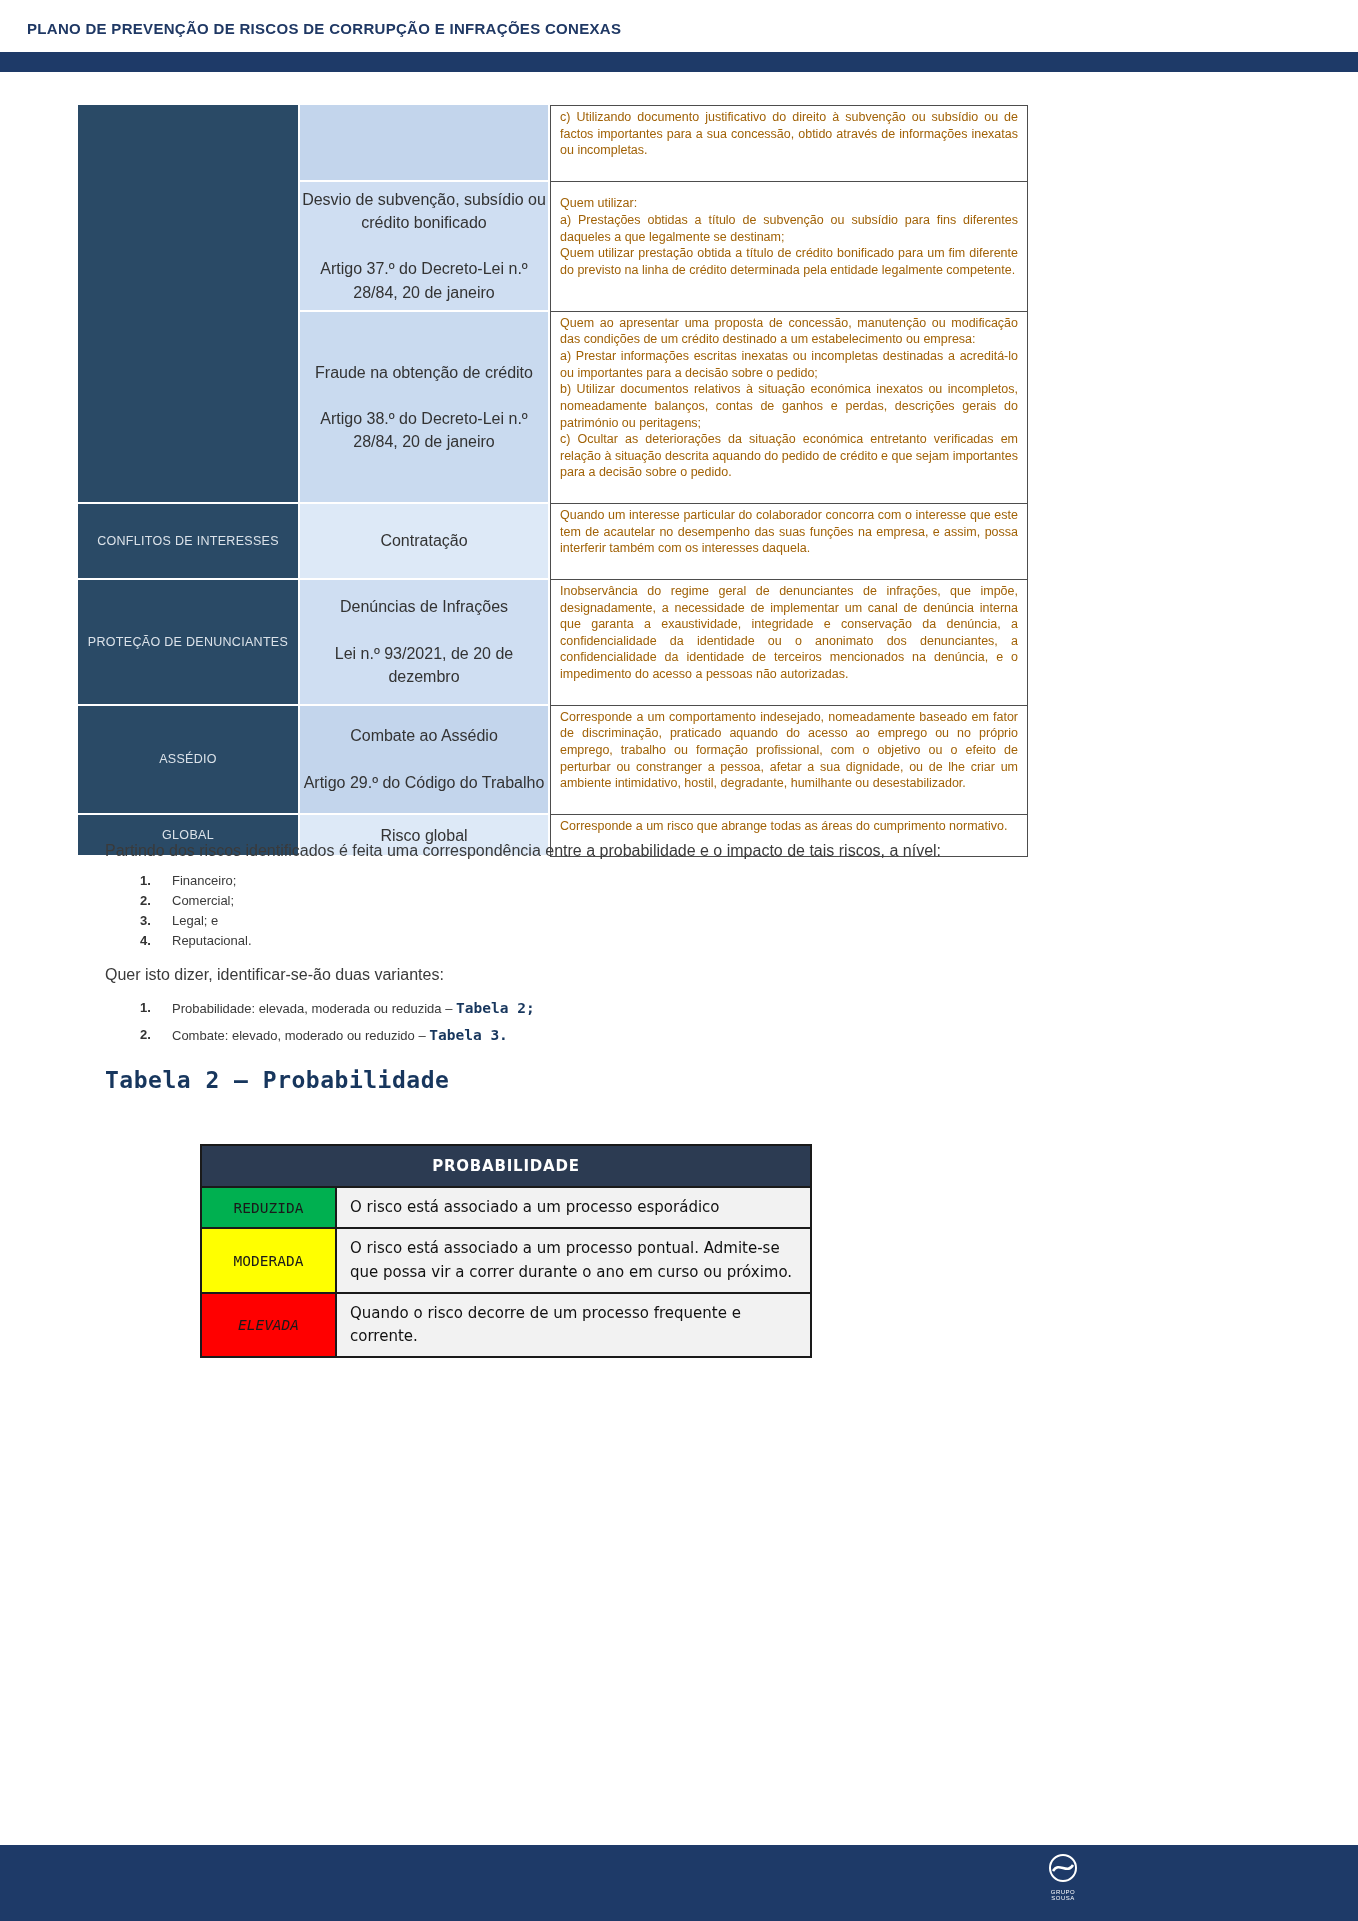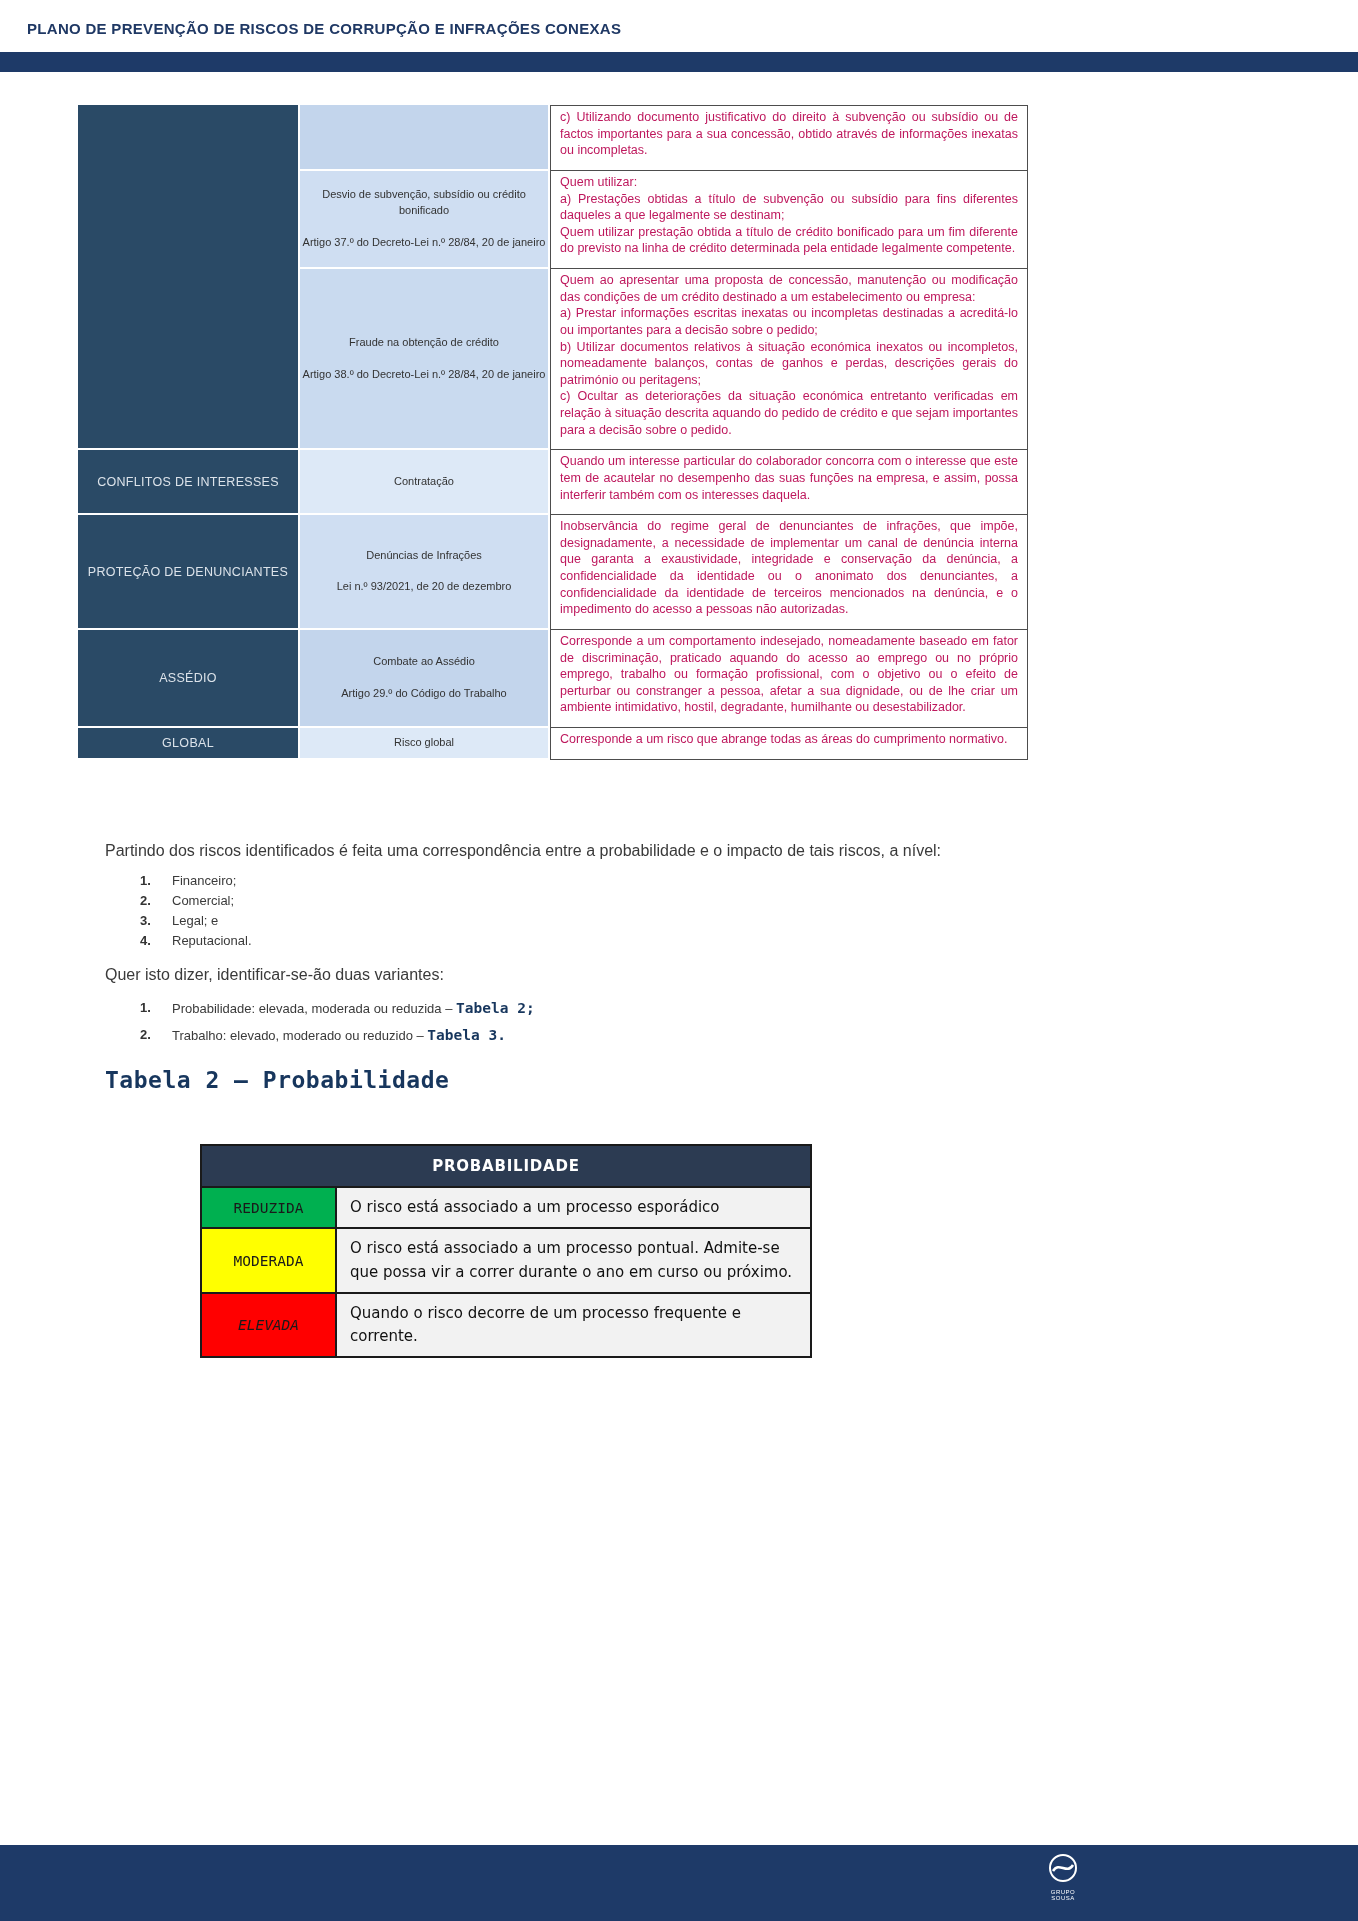--- a/index.html
+++ b/index.html
@@ -23,32 +23,32 @@
   table.risk { border-collapse:separate; border-spacing:0; width:950px; table-layout:fixed; }
   table.risk td { vertical-align:middle; }
   td.cat {
     background:#2a4a66; color:#dce3ea; text-align:center;
     font-size:12.5px; letter-spacing:.3px;
     border-right:2px solid #ffffff; border-bottom:2px solid #ffffff;
     padding:2px 6px;
   }
   td.riskc {
     background:#c9daef; color:#333333; text-align:center;
-    font-size:11px; line-height:1.45; white-space:pre-line;
+    font-size:16px; line-height:1.45; white-space:pre-line;
     border-right:2px solid #ffffff; border-bottom:2px solid #ffffff;
     padding:6px 0;
   }
   td.riskc.shade-a { background:#c3d5ec; }
   td.riskc.shade-b { background:#cfdef2; }
   td.riskc.shade-c { background:#dde9f7; }
   td.desc {
-    background:#ffffff; color:#be185d; text-align:justify; vertical-align:top;
+    background:#ffffff; color:#a16207; text-align:justify; vertical-align:top;
     font-size:12.5px; line-height:1.33; white-space:pre-line;
     border-left:1.5px solid #4d4d4d; border-right:1.5px solid #4d4d4d; border-bottom:1.5px solid #4d4d4d;
-    padding:3px 9px 11px 9px;
+    padding:3px 9px 22px 9px;
   }
   tr.first td.desc { border-top:1.5px solid #4d4d4d; }
   tr.h62 { height:62px; }
   tr.h58 { height:58px; }
   tr.h24 { height:24px; }
 
   
   .body-text { position:absolute; top:843px; left:105px; width:1150px; color:#3a3a3a; }
   .body-text p { font-size:16px; line-height:16px; }
   .num-list { margin:12px 0 0 35px; }
@@ -179,21 +179,21 @@
 
     <p class="p-space">Quer isto dizer, identificar-se-ão duas variantes:</p>
 
     <div class="num-list variants">
       <div class="li">
         <span class="n">1.</span>
         <span><span>Probabilidade: elevada, moderada ou reduzida – </span><span class="ref">Tabela 2;</span></span>
       </div>
       <div class="li">
         <span class="n">2.</span>
-        <span><span>Trabalho: elevado, moderado ou reduzido – </span><span class="ref">Tabela 3.</span></span>
+        <span><span>Combate: elevado, moderado ou reduzido – </span><span class="ref">Tabela 3.</span></span>
       </div>
     </div>
 
     <div class="tbl-heading">Tabela 2 – Probabilidade</div>
   </div>
 
   <div class="prob-wrap">
     <table class="prob">
       <tbody>
           <tr>

